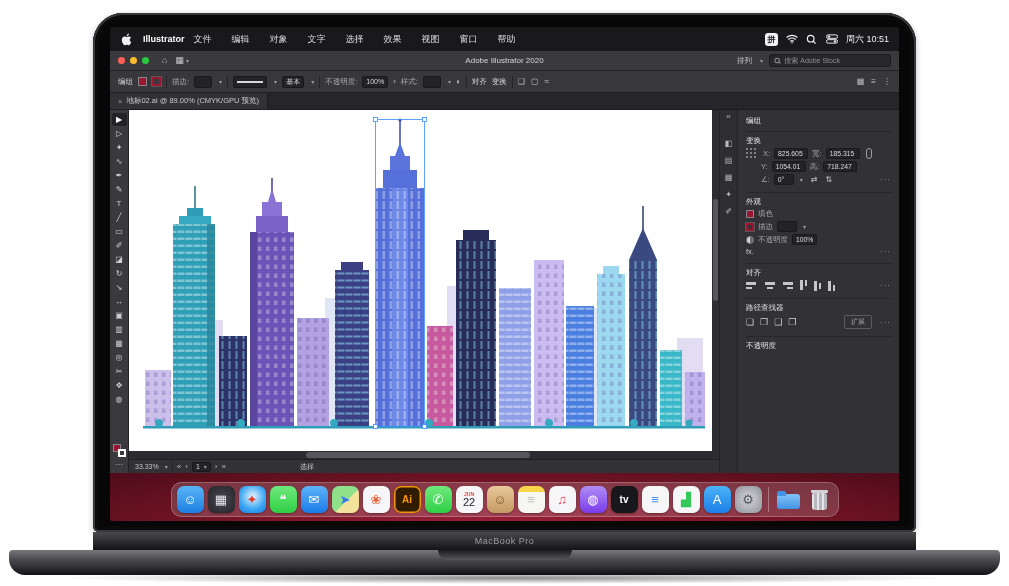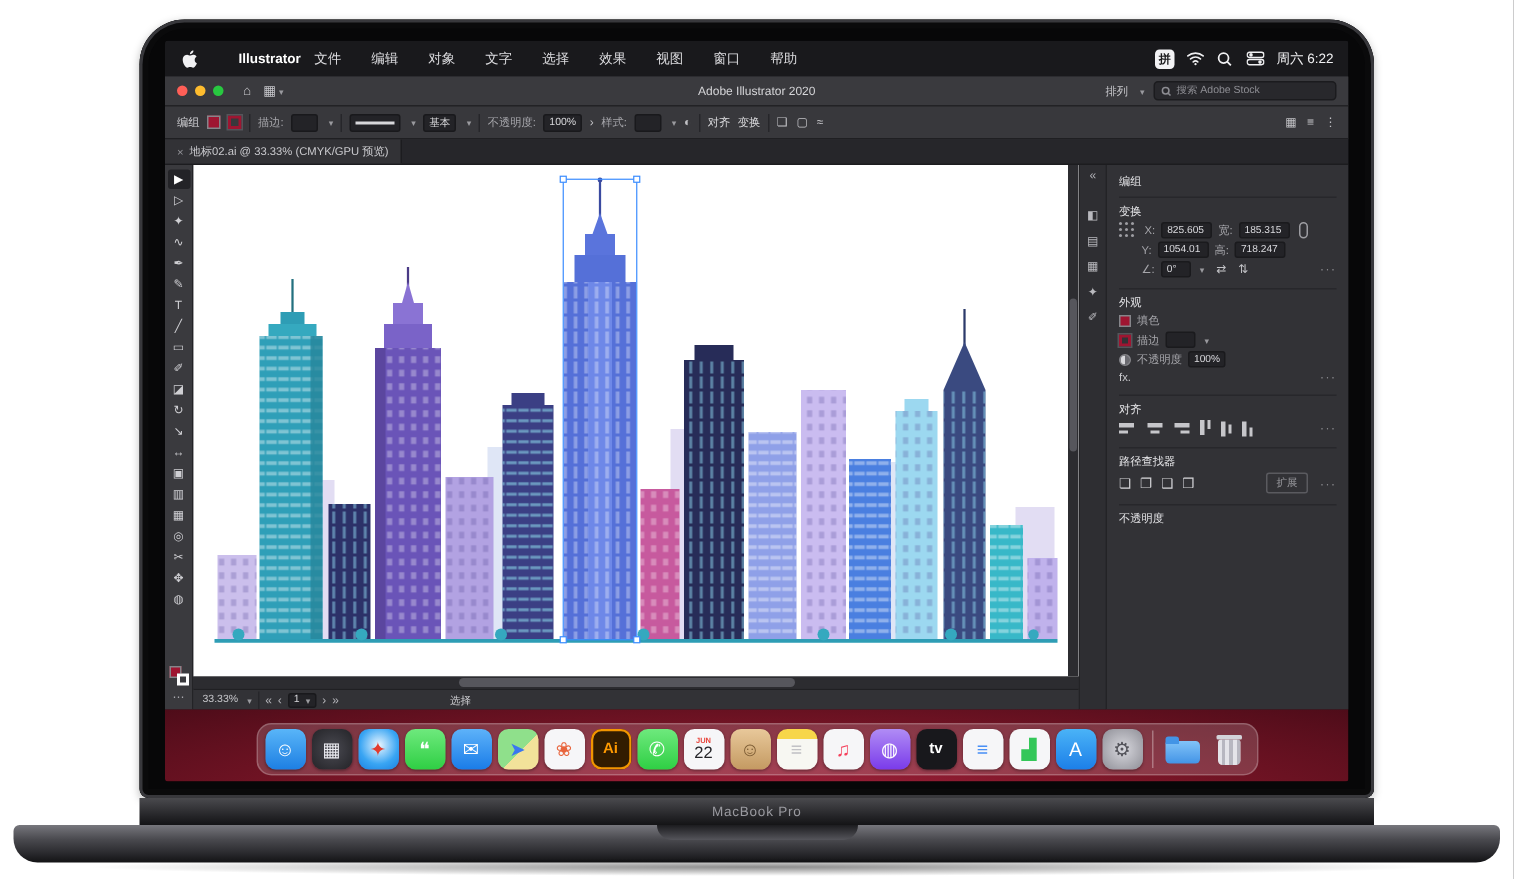--- a/index.html
+++ b/index.html
@@ -20,21 +20,21 @@
     background:linear-gradient(180deg,#77777d,#4a4a4f 38%,#2a2a2e 75%,#131315);
     border-radius:4px 4px 16px 16px}
   .base-notch{position:absolute;left:50%;top:0;transform:translateX(-50%);width:134px;height:10px;
     background:linear-gradient(180deg,#1c1c1f,#55555b);border-radius:0 0 10px 10px}
   .floor-shadow{position:absolute;left:55px;top:572px;width:900px;height:12px;
     background:radial-gradient(ellipse at 50% 50%,rgba(0,0,0,.45),rgba(0,0,0,0) 70%)}
 
   
   .menubar{height:24px;background:#19191c;display:flex;align-items:center;
     padding:0 10px;color:#e6e6e9;font-size:9px;gap:9px}
-  .menubar .app-name{font-weight:bold;color:#fff;margin-left:18px}
+  .menubar .app-name{font-weight:bold;color:#fff;margin-left:2px}
   .menu-item{color:#dcdcdf}
   .mb-right{margin-left:auto;display:flex;align-items:center;gap:8px}
   .input-badge{width:13px;height:13px;background:#f2f2f4;color:#1a1a1c;border-radius:3px;
     font-size:8px;display:flex;align-items:center;justify-content:center;font-weight:bold}
   .mb-ico{width:12px;height:12px;display:flex;align-items:center;justify-content:center}
   .clock{font-size:9px;color:#f0f0f2}
 
   
   .ai-window{position:absolute;left:0;top:24px;width:789px;height:422px;background:#323236;
     display:flex;flex-direction:column}
@@ -212,21 +212,21 @@
             </svg>
         </span>
         <span class="mb-ico">
           <svg width="12" height="10" viewBox="0 0 16 13" fill="#f0f0f2">
               <rect x="0.5" y="1" width="15" height="4.6" rx="2.3" fill="none" stroke="#f0f0f2" stroke-width="1.3"></rect>
               <circle cx="4" cy="3.3" r="1.6"></circle>
               <rect x="0.5" y="7.4" width="15" height="4.6" rx="2.3" fill="none" stroke="#f0f0f2" stroke-width="1.3"></rect>
               <circle cx="12" cy="9.7" r="1.6"></circle>
             </svg>
         </span>
-        <span class="clock">周六 6:22</span>
+        <span class="clock">周六 10:51</span>
       </span>
     </div>
 
     <div class="ai-window">
 
       <div class="titlebar">
         <span class="tl red"></span>
         <span class="tl yellow"></span>
         <span class="tl green"></span>
         <span class="tb-ico">⌂</span>
@@ -281,21 +281,21 @@
         <span class="cb-right" id="cb-right-icons">
             <span class="cb-ico">▦</span>
             <span class="cb-ico">≡</span>
             <span class="cb-ico">⋮</span>
           </span>
       </div>
 
       <div class="tabbar">
         <span class="doc-tab">
           <span class="doc-close">×</span>
-          <span>地标02.ai @ 33.33% (CMYK/GPU 预览)</span>
+          <span>地标02.ai @ 89.00% (CMYK/GPU 预览)</span>
         </span>
       </div>
 
       <div class="workspace">
 
         <div class="tools">
           <span id="tools-list" style="display:flex;flex-direction:column;gap:1px;align-items:center">
               <div class="tool active">▶</div>
               <div class="tool">▷</div>
               <div class="tool">✦</div>

